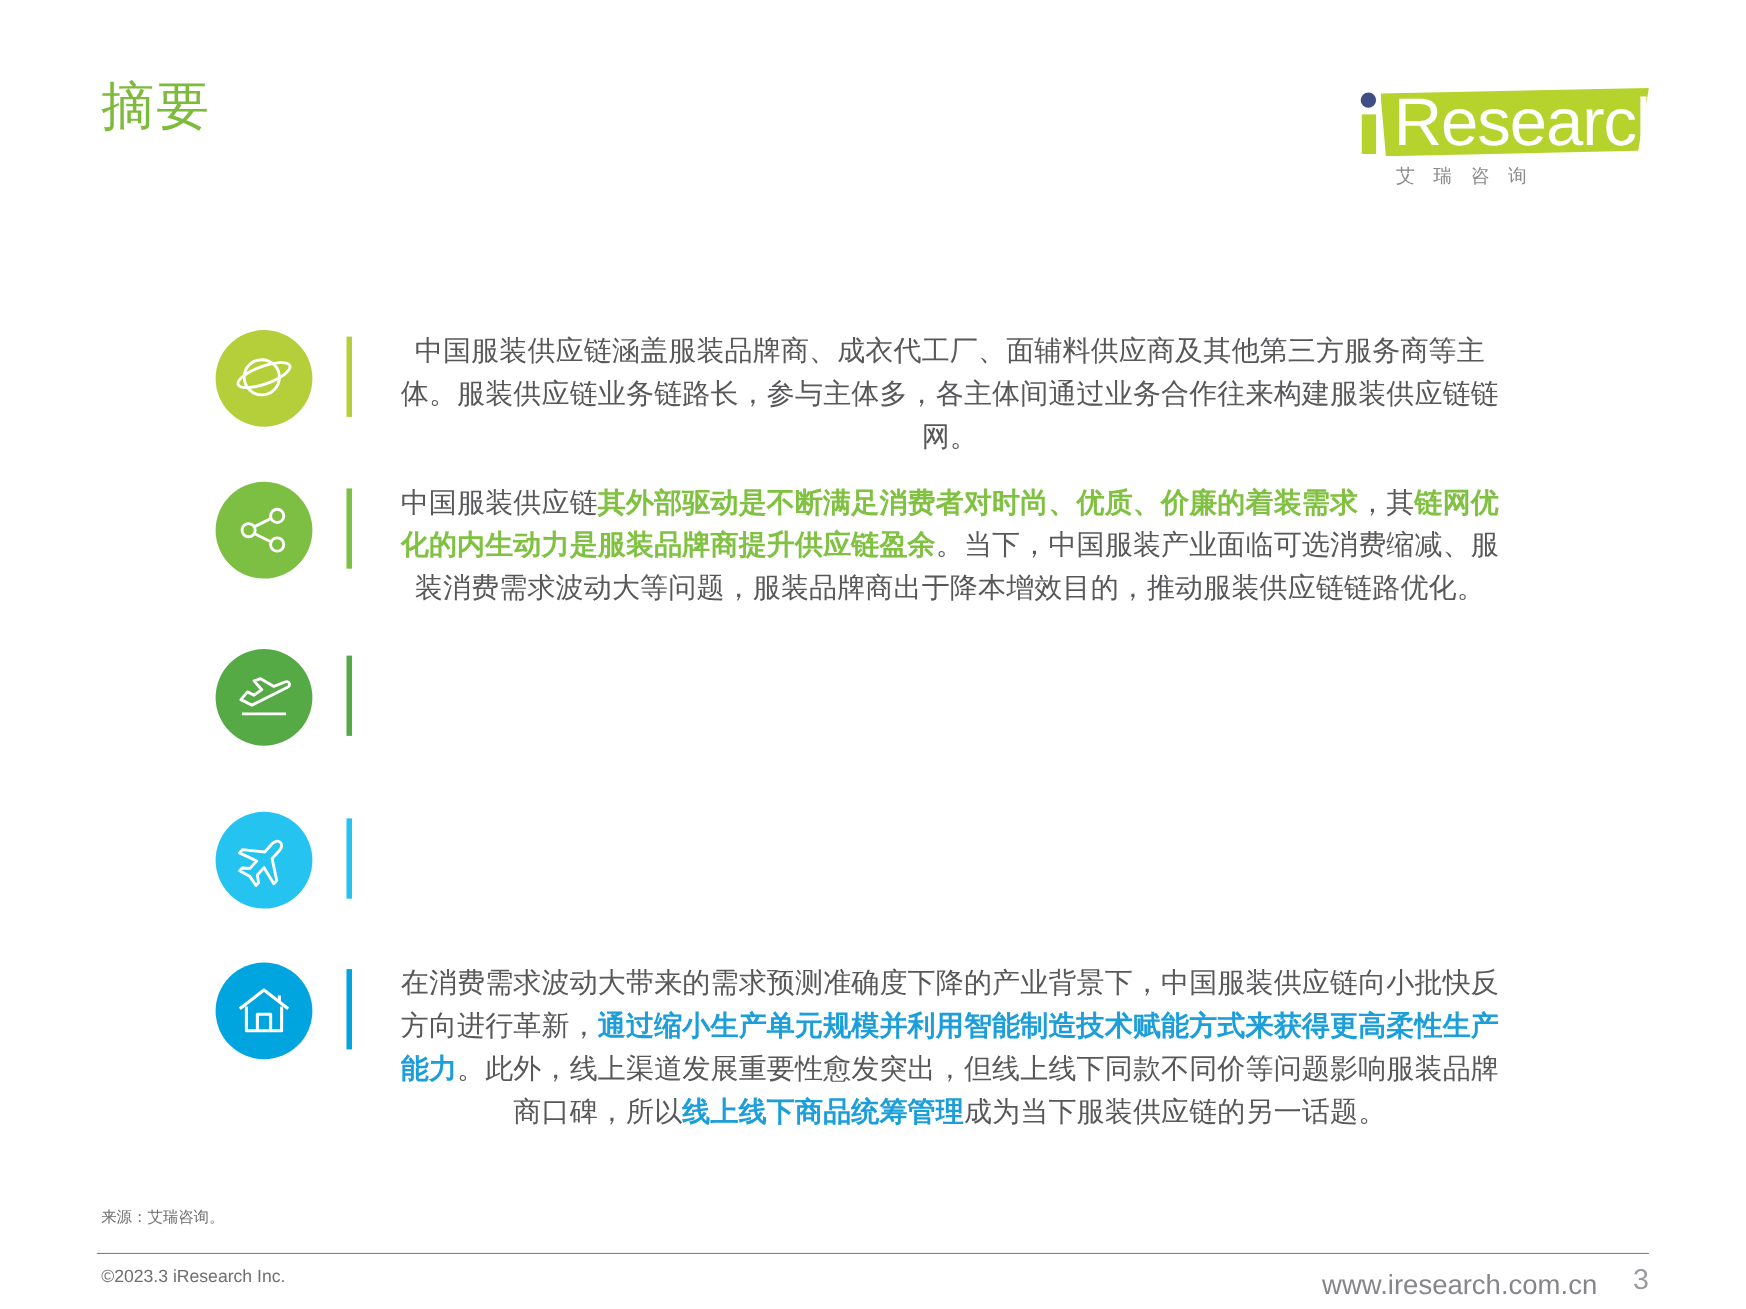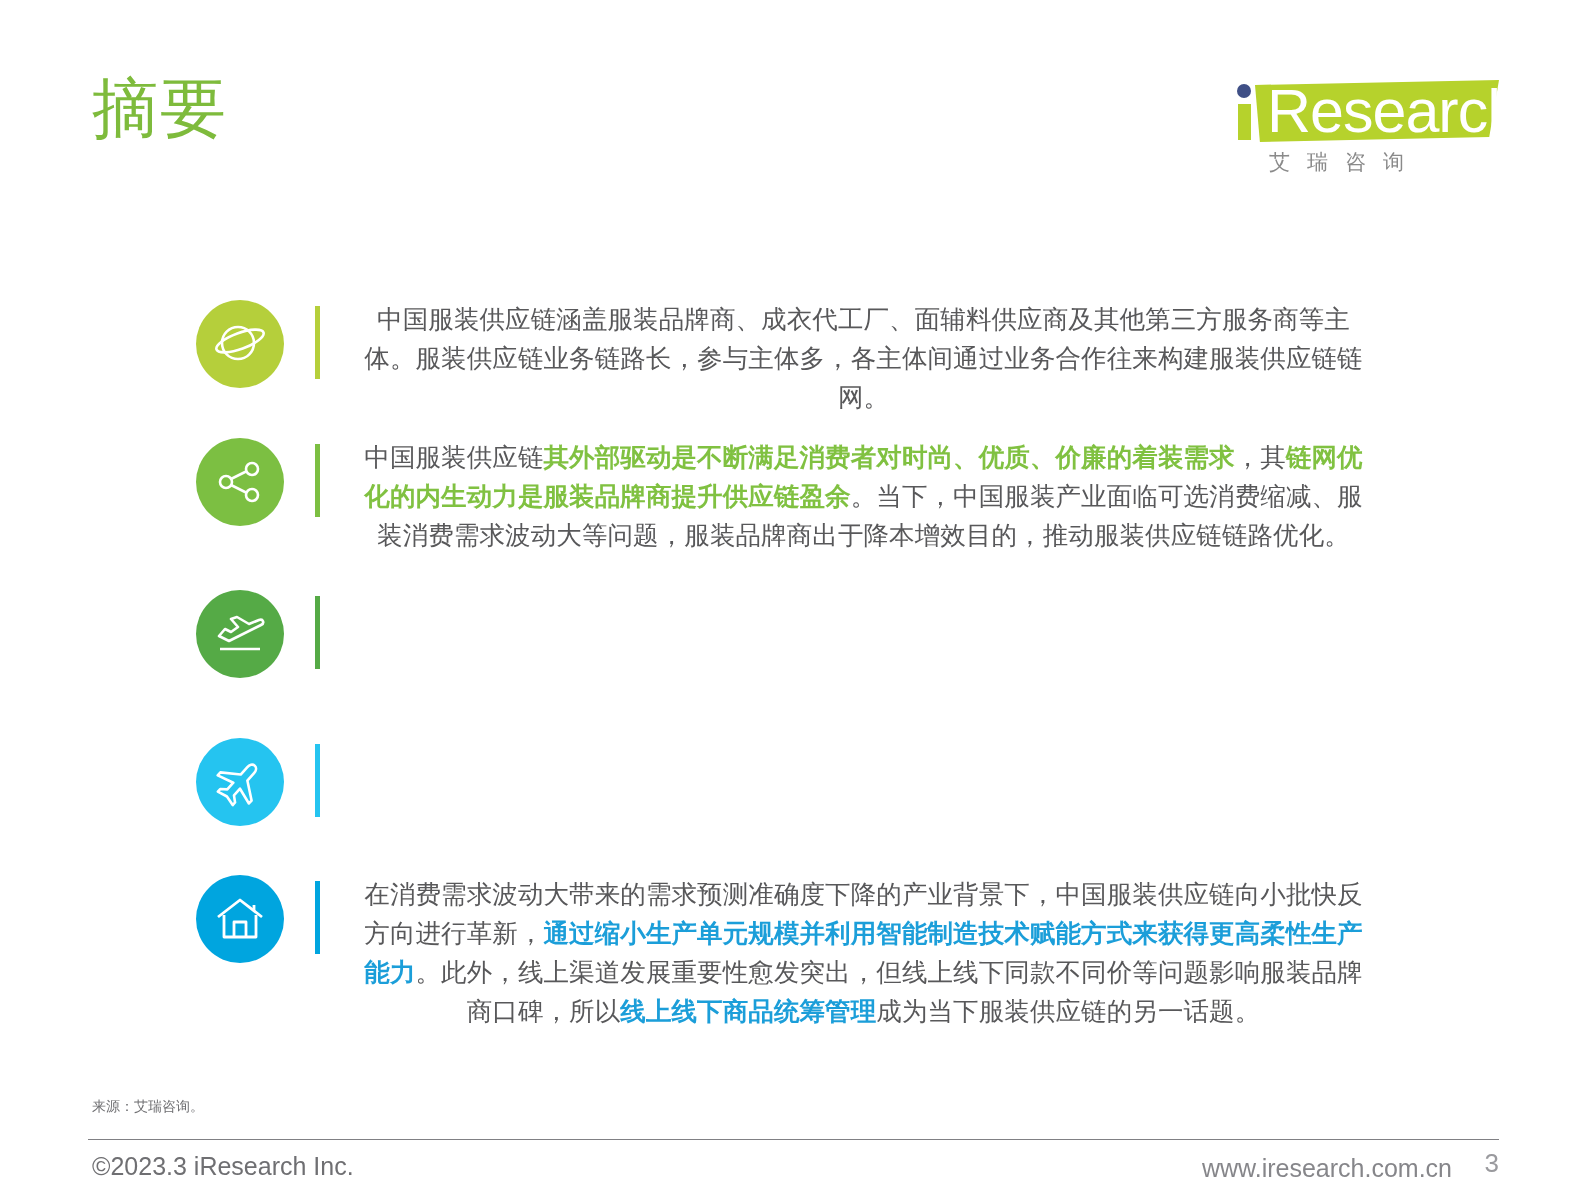--- a/index.html
+++ b/index.html
@@ -16,21 +16,21 @@
     height: 1190px;
     background: #ffffff;
     overflow: hidden;
   }
 
   
   .page-title {
     position: absolute;
     left: 92px;
     top: 72px;
-    font-size: 66px;
+    font-size: 48px;
     line-height: 1.1;
     color: #7ebb3c;
     font-weight: 400;
     letter-spacing: 2px;
   }
 
   .logo {
     position: absolute;
     right: 88px;
     top: 78px;
@@ -75,21 +75,21 @@
     font-size: 61px;
     line-height: 58px;
     color: #ffffff;
     font-weight: 400;
     letter-spacing: -1px;
   }
   .logo-cn {
     position: absolute;
     left: 42px;
     top: 70px;
-    font-size: 21px;
+    font-size: 17px;
     color: #8a8a8a;
     letter-spacing: 17px;
     font-weight: 400;
   }
 
   
   .rows {
     position: absolute;
     left: 0;
     top: 0;
@@ -148,21 +148,21 @@
     left: 88px;
     top: 1139px;
     width: 1411px;
     height: 1px;
     background: #808084;
   }
   .copyright {
     position: absolute;
     left: 92px;
     top: 1152px;
-    font-size: 25px;
+    font-size: 16px;
     color: #6f6f72;
   }
   .site {
     position: absolute;
     right: 135px;
     top: 1154px;
     font-size: 25px;
     color: #86868a;
   }
   .page-num {

